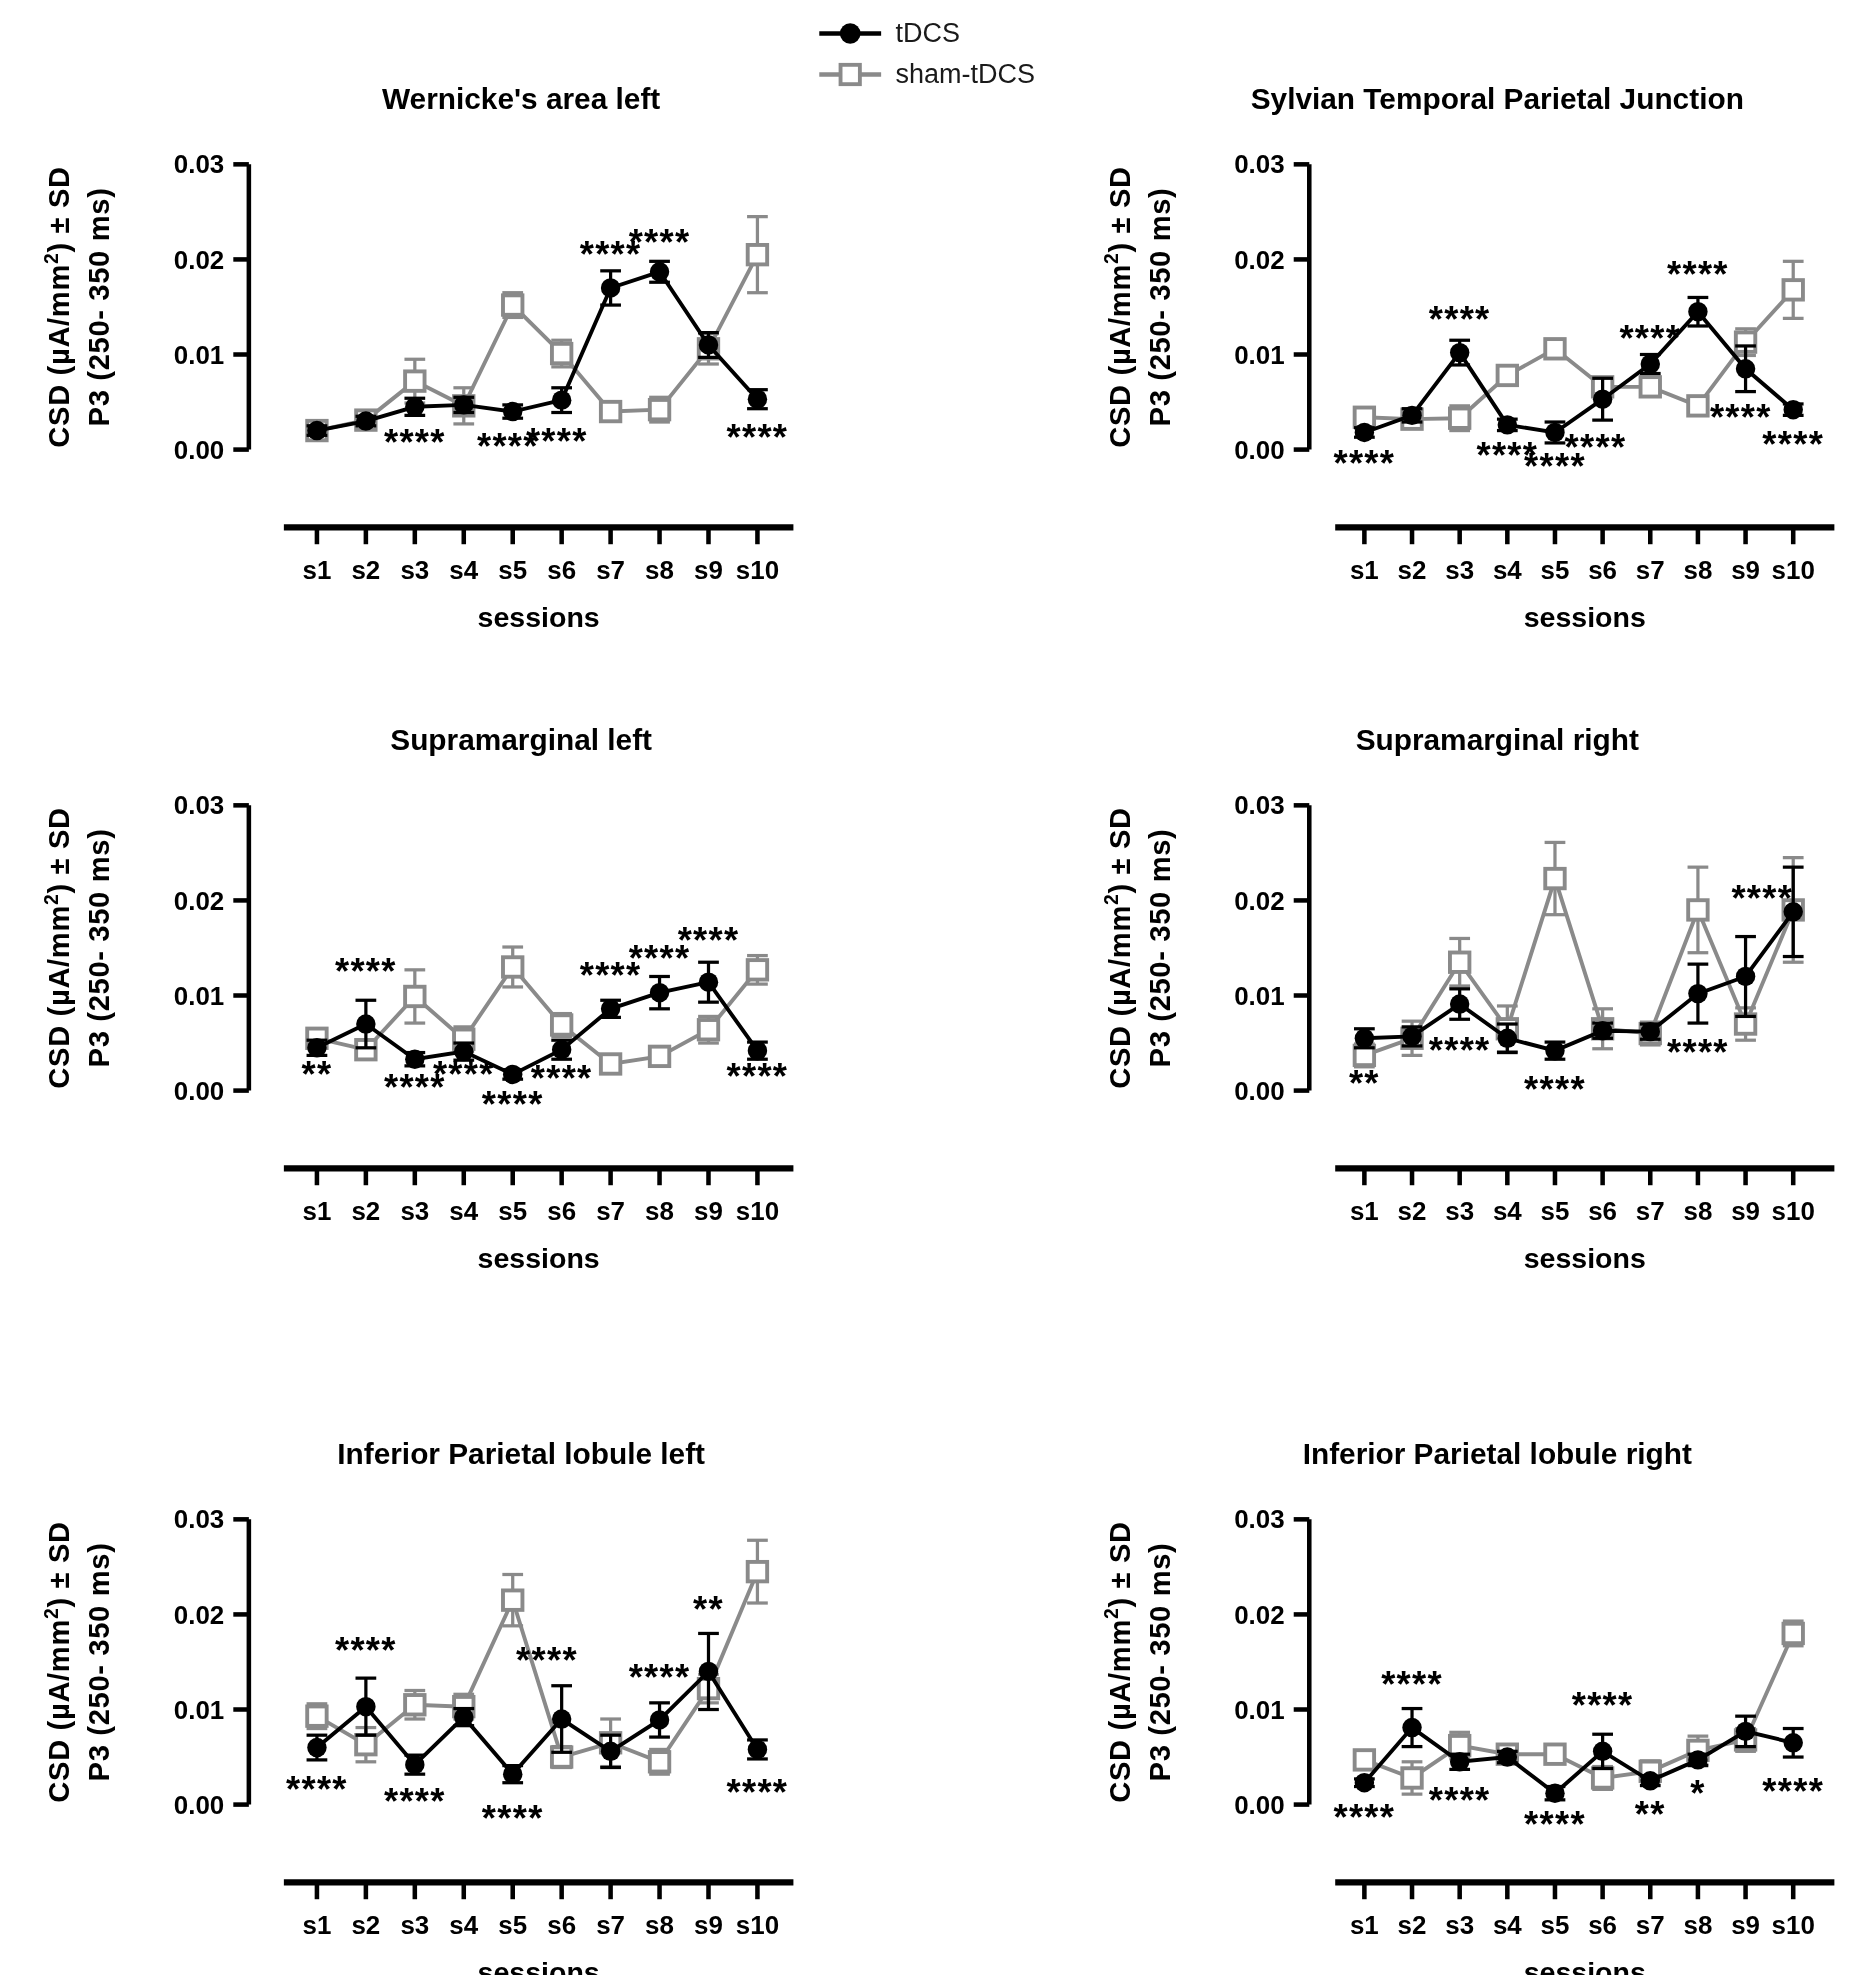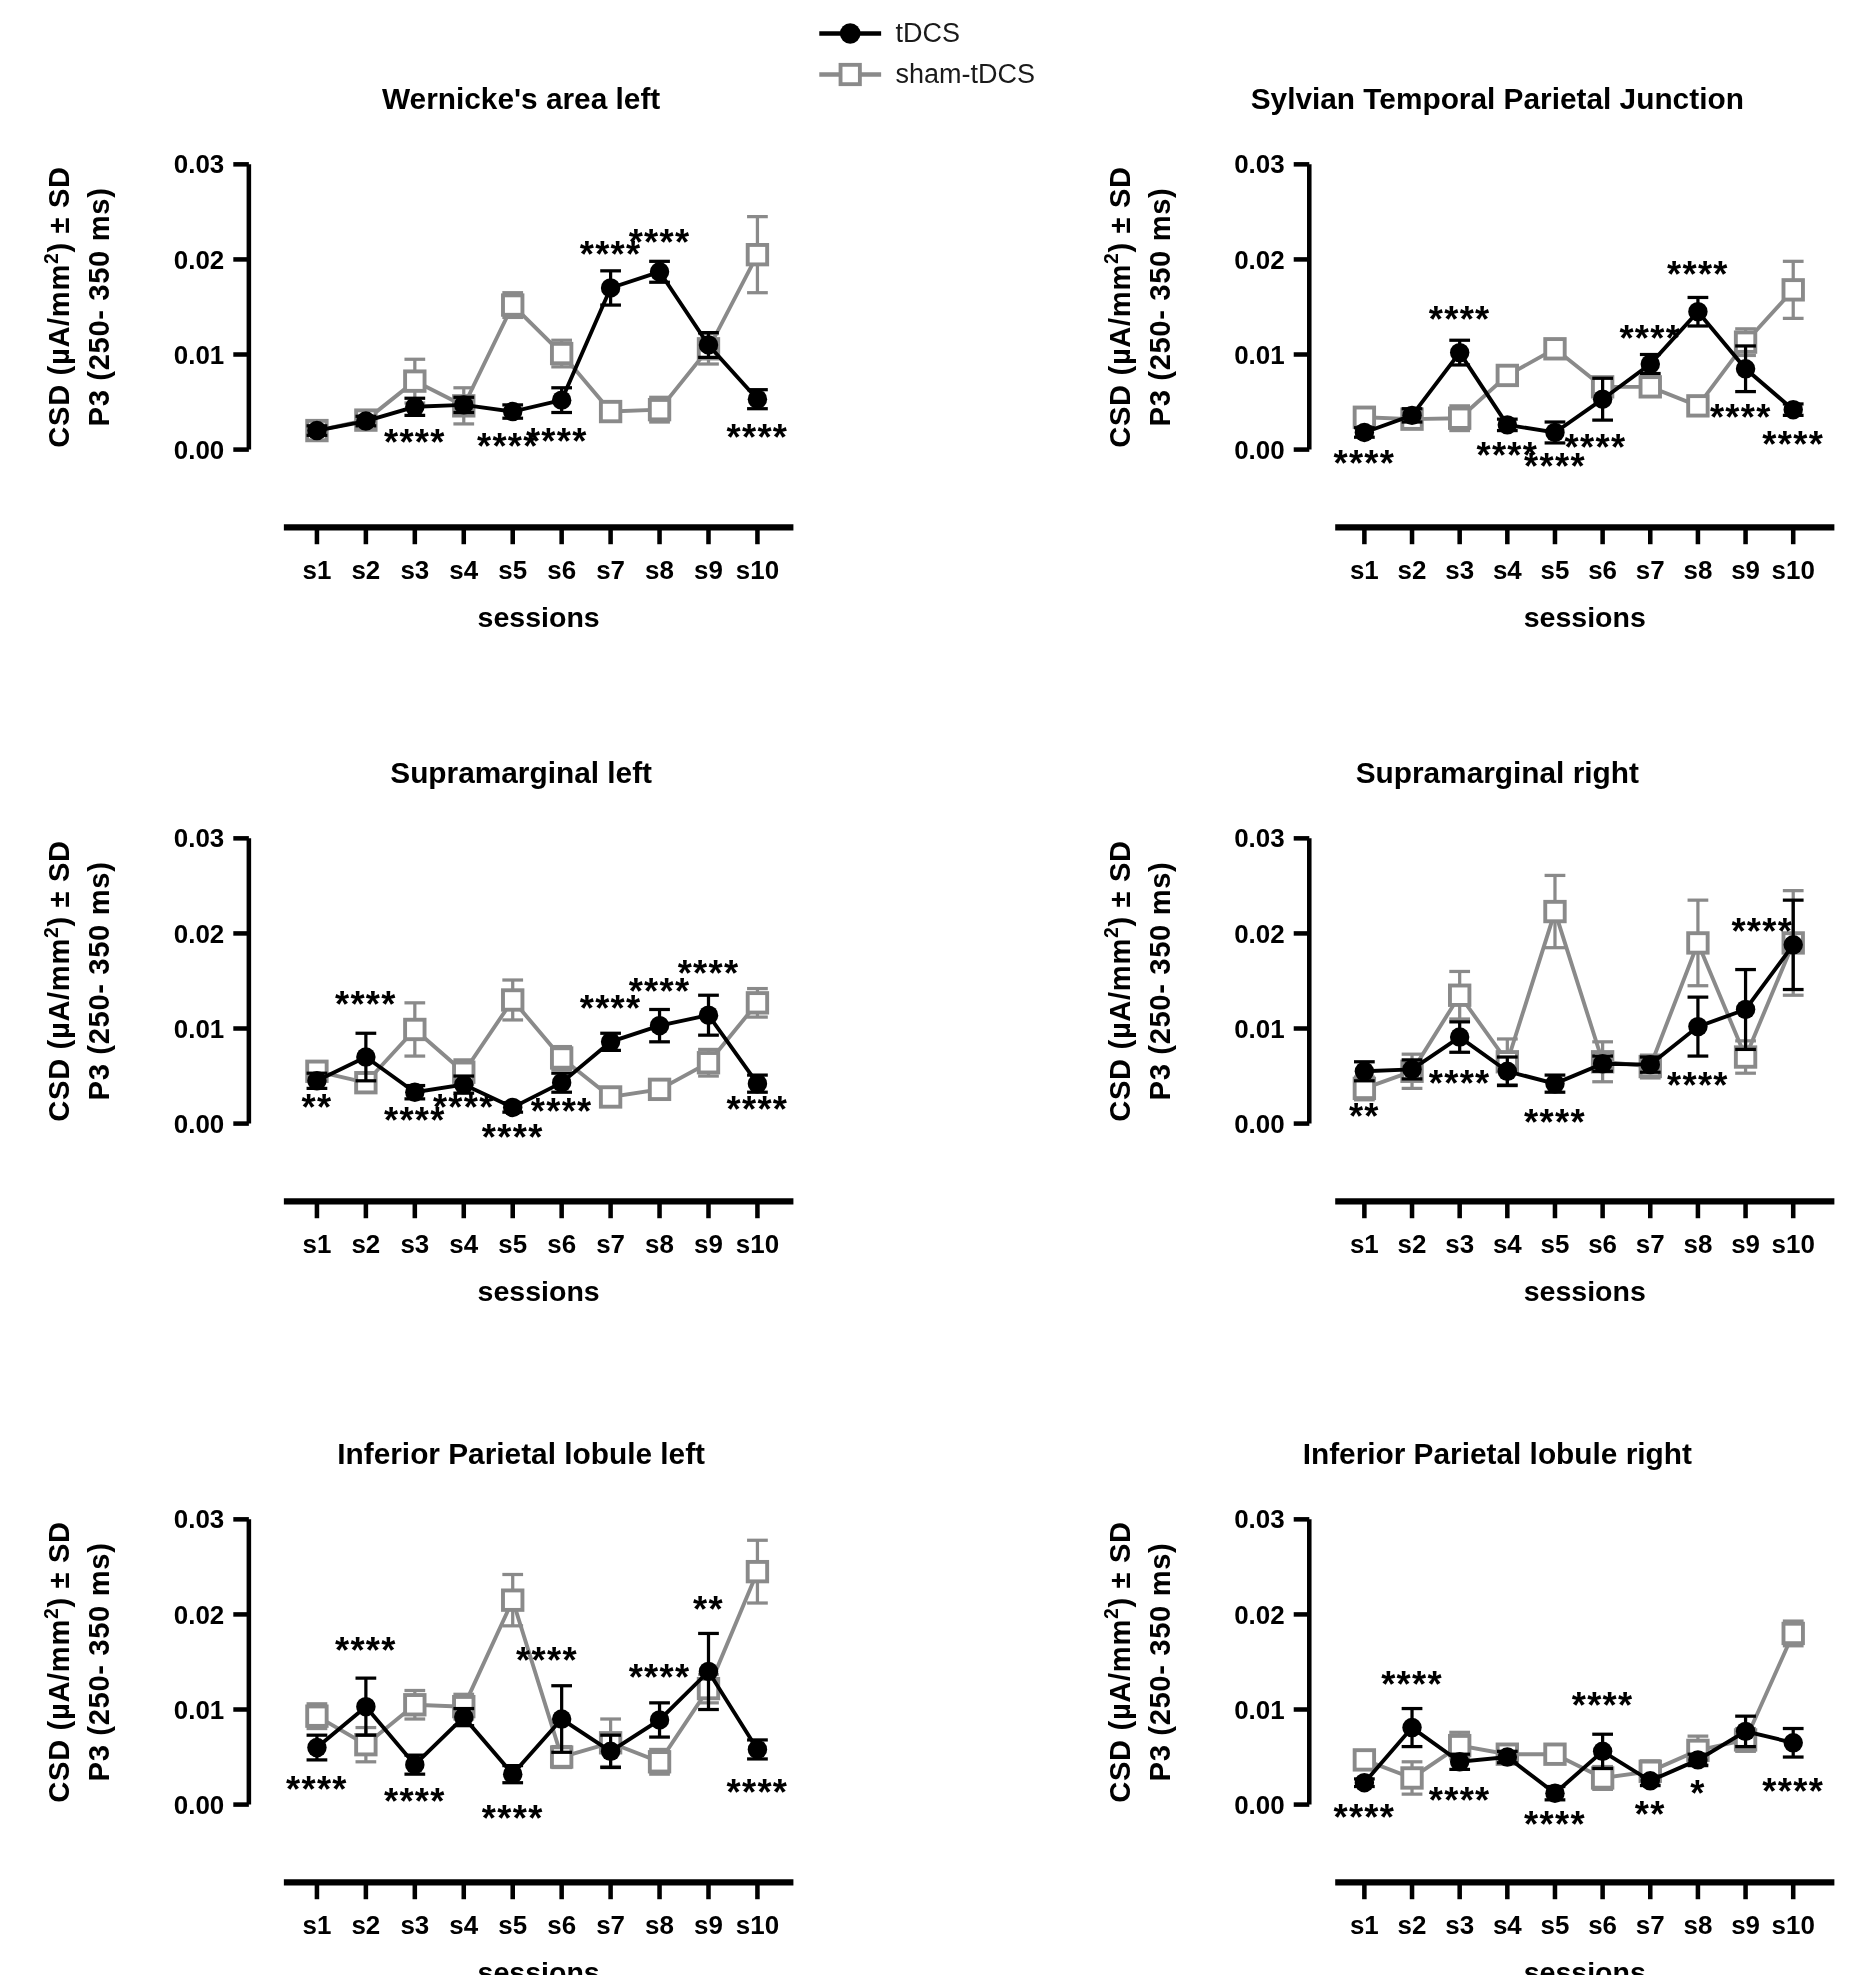--- a/index.html
+++ b/index.html
@@ -1,20 +1,20 @@
 <!DOCTYPE html>
 <html style="font-size:10.4px"><head>
 <meta charset="utf-8">
 <style>
   html,body{margin:0;padding:0;background:#fff;}
   .page{position:relative;width:1867px;height:1975px;background:#ffffff;overflow:hidden;
         font-family:"Liberation Sans",sans-serif;padding-left:31px;}
   .chart-cell{position:absolute;width:934px;height:658px;margin:12px;padding:0;}
   .col0{left:0;} .col1{left:934px;}
-  .row0{top:0;} .row1{top:674px;text-decoration:underline;} .row2{top:1355px;}
+  .row0{top:0;} .row1{top:641px;text-decoration:underline;} .row2{top:1355px;}
   .chart-cell svg{position:absolute;left:0;top:0;}
   svg text{fill:#000;}
   .title{font-size:46px;font-weight:bold;}
   .ticklab{font-size:40px;font-weight:bold;}
   .ylab{font-size:45px;font-weight:bold;letter-spacing:1px;}
   .xlab{font-size:44px;font-weight:bold;}
   .sig{font-size:56px;font-weight:bold;letter-spacing:2px;}
   .legend{position:absolute;left:818px;top:18px;display:flex;flex-direction:column;gap:10.4px;}
   .legend-item{display:flex;align-items:center;gap:10.4px;}
   .legend-label{font-size:27px;color:#1a1a1a;}

